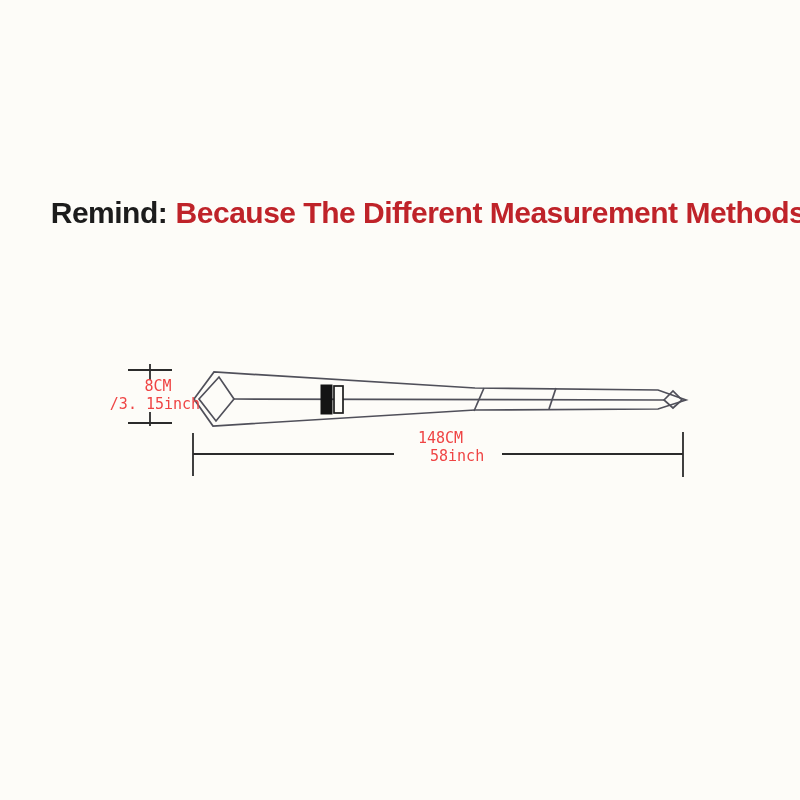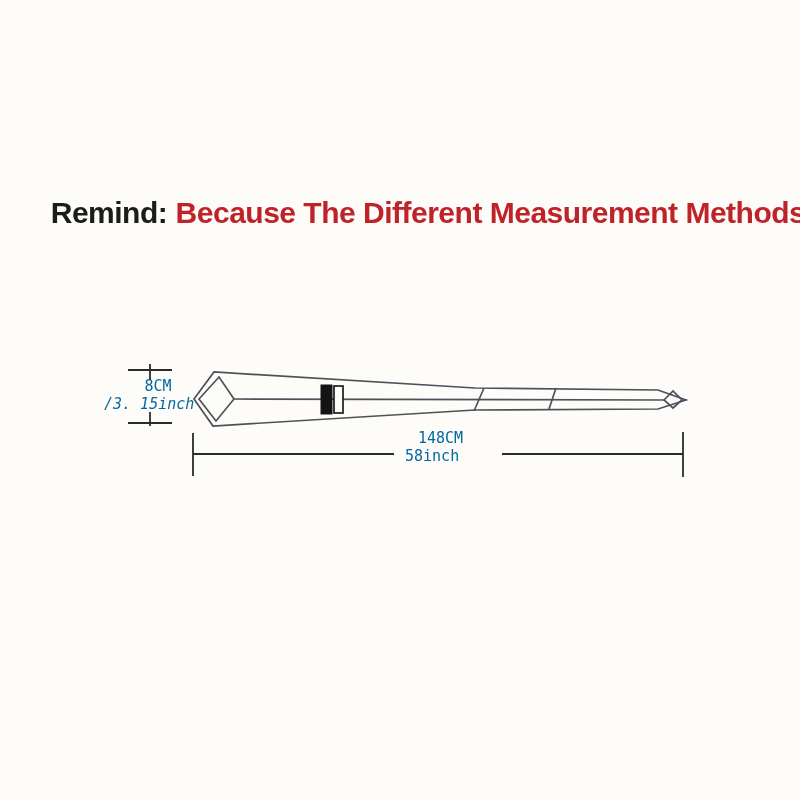--- a/index.html
+++ b/index.html
@@ -25,27 +25,27 @@
   }
   .heading .black { color:#1c1c1c; margin-right:0.28em; }
   .heading .red   { color:#bf2329; }
   
   .diagram-svg { position:absolute; left:0; top:0; }
   .measure-label {
     position:absolute;
     font-family:"DejaVu Sans Mono", monospace;
     font-size:15px;
     line-height:17px;
-    color:#0369a1;
+    color:#ef4444;
     white-space:nowrap;
   }
   .lbl-width-cm   { left:127px; top:378px; width:62px;  text-align:center; }
-  .lbl-width-inch { left:104px; top:396px; width:102px; text-align:left;font-style:italic; }
+  .lbl-width-inch { left:104px; top:396px; width:102px; text-align:center; }
   .lbl-length-cm  { left:418px; top:430px; }
-  .lbl-length-inch{ left:405px; top:448px; }
+  .lbl-length-inch{ left:430px; top:448px; }
   
   .tie-stroke     { fill:none; stroke:#50505a; stroke-width:1.7; stroke-linejoin:miter; }
   .measure-stroke { fill:none; stroke:#2b2b2b; stroke-width:1.8; }
   .keeper-solid   { fill:#141414; stroke:#141414; stroke-width:1; }
   .keeper-open    { fill:#fdfcf8; stroke:#1c1c1c; stroke-width:1.7; }
 </style>
 </head>
 <body>
 
 <div class="page">

